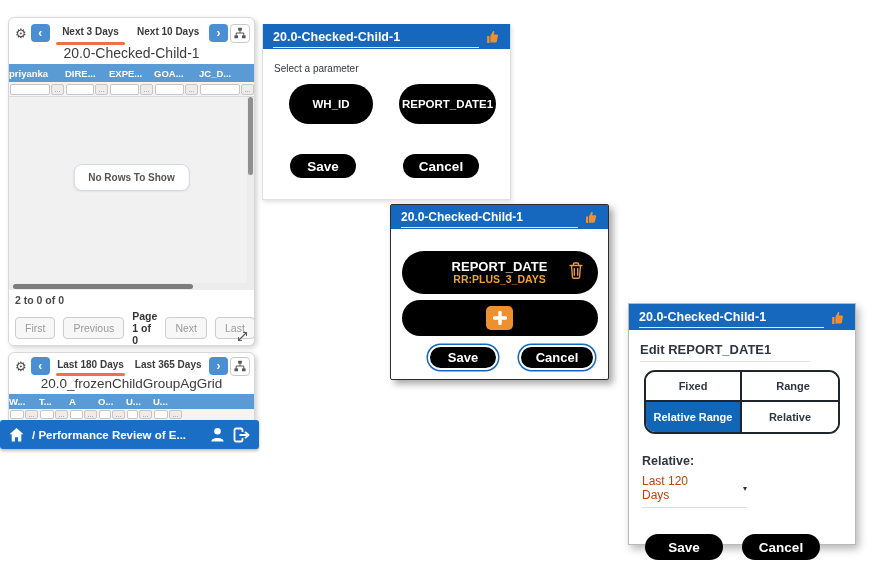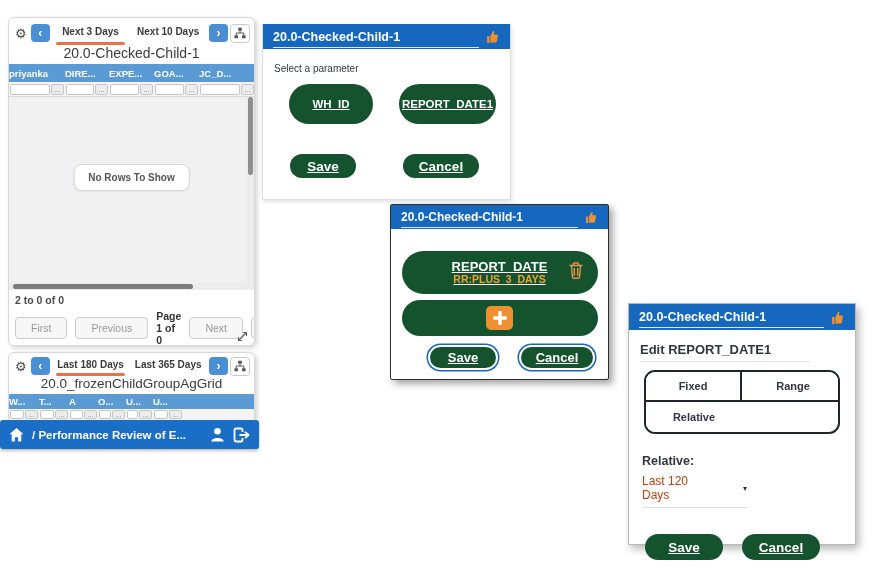--- a/index.html
+++ b/index.html
@@ -45,40 +45,40 @@
                  box-shadow:0 1px 2px rgba(0,0,0,.06);margin-top:9px; }
   .vscroll { position:absolute; right:0; top:0; bottom:0; width:7px; background:#ececec; }
   .vscroll .thumb { position:absolute; top:0; left:1px; width:5px; height:78px; background:#8f8f8f; border-radius:3px; }
   .hscroll { height:7px; background:#ececec; position:relative; }
   .hscroll .thumb { position:absolute; left:4px; top:1px; height:5px; width:180px; background:#7d7d7d; border-radius:3px; }
 
   .pager-area { background:#fff; padding:4px 6px 0; position:relative; height:56px; }
   .row-status { font-size:10.5px; font-weight:bold; color:#4a4a4a; margin-bottom:4px; }
   .pager-row { display:flex; align-items:center; gap:8px; }
   .pg-btn { background:#f7f7f7; border:1px solid #ccc; border-radius:4px; color:#9a9a9a;
-            font-size:10.5px; padding:4px 15px; }
+            font-size:10.5px; padding:4px 9px; }
   .pg-label { font-size:10.5px; font-weight:bold; color:#333; }
   .resize-handle { position:absolute; right:6px; bottom:4px; }
 
   .partial-row { display:flex; background:#fff; height:14px; border-bottom:1px solid #e2e2e2; }
   .partial-cell { font-size:9px; color:#4e4e4e; padding:2px 0 0 4px; flex:none; overflow:hidden; white-space:nowrap; }
 
   
   #bottom-bar { position:absolute; left:0; top:420px; width:259px; height:29px; background:#1b6ec5;
                 border-radius:3px; display:flex; align-items:center; padding:0 8px; gap:7px; z-index:5;
                 box-shadow:0 2px 3px rgba(0,0,0,.25); }
   #bottom-bar .crumb { color:#fff; font-size:11.5px; font-weight:bold; flex:1;
                        white-space:nowrap; overflow:hidden; }
 
   
   .dlg-header { background:#1568bd; display:flex; align-items:center; padding:0 10px; }
   .dlg-title { color:#fff; font-weight:bold; flex:1; position:relative; }
   .dlg-title .uline { position:absolute; left:0; right:6px; bottom:-4px; height:1px; background:rgba(255,255,255,.85); }
-  .pill { background:#14532d; color:#fff; font-weight:bold; border:none; border-radius:20px;
-          display:flex; align-items:center; justify-content:center;text-decoration:underline; }
+  .pill { background:#000000; color:#fff; font-weight:bold; border:none; border-radius:20px;
+          display:flex; align-items:center; justify-content:center; }
 
   #dlg1 { position:absolute; left:262px; top:24px; width:249px; height:176px; background:#fff;
           border:1px solid #e0e0e0; border-top:none; box-shadow:1px 2px 4px rgba(0,0,0,.12); z-index:4; }
   #dlg1 .dlg-header { height:25px; }
   #dlg1 .dlg-title { font-size:12.5px; }
   #dlg1 .prompt { font-size:10px; font-weight:normal; color:#33383f; margin:14px 0 0 11px; }
   #dlg1 .param-row { display:flex; gap:26px; margin:10px 0 0 26px; }
   #dlg1 .param-pill { height:40px; border-radius:20px; font-size:11.5px; }
   #dlg1 .param-pill.p0 { width:84px; }
   #dlg1 .param-pill.p1 { width:97px; }
@@ -349,20 +349,21 @@
         <span class="uline"></span>
       </div>
       <svg width="15" height="15" viewBox="0 0 14 14">
         <path d="M2 13 h2.2 V6.6 H2 Z M5 6.6 L7.3 2.3 c.4-.75 1.55-.4 1.4.45 L8.3 5.2 h2.7 c.75 0 1.25.65 1.05 1.35 L11 11.6 c-.17.6-.73 1.05-1.37 1.05 H5 Z" fill="#ef9030"></path>
       </svg>
     </div>
     <div class="heading">Edit REPORT_DATE1</div>
     <div class="segmented">
       <div class="seg-cell c0">Fixed</div>
       <div class="seg-cell c1">Range</div>
+      <div class="seg-cell c2 selected">Relative Range</div>
       <div class="seg-cell c3">Relative</div>
     </div>
     <div class="rel-label">Relative:</div>
     <div class="dropdown">
       <span class="dd-value">Last 120 Days</span>
       <span class="dd-arrow">▾</span>
     </div>
     <div class="action-row">
       <button class="pill action-pill save">Save</button>
       <button class="pill action-pill cancel">Cancel</button>

